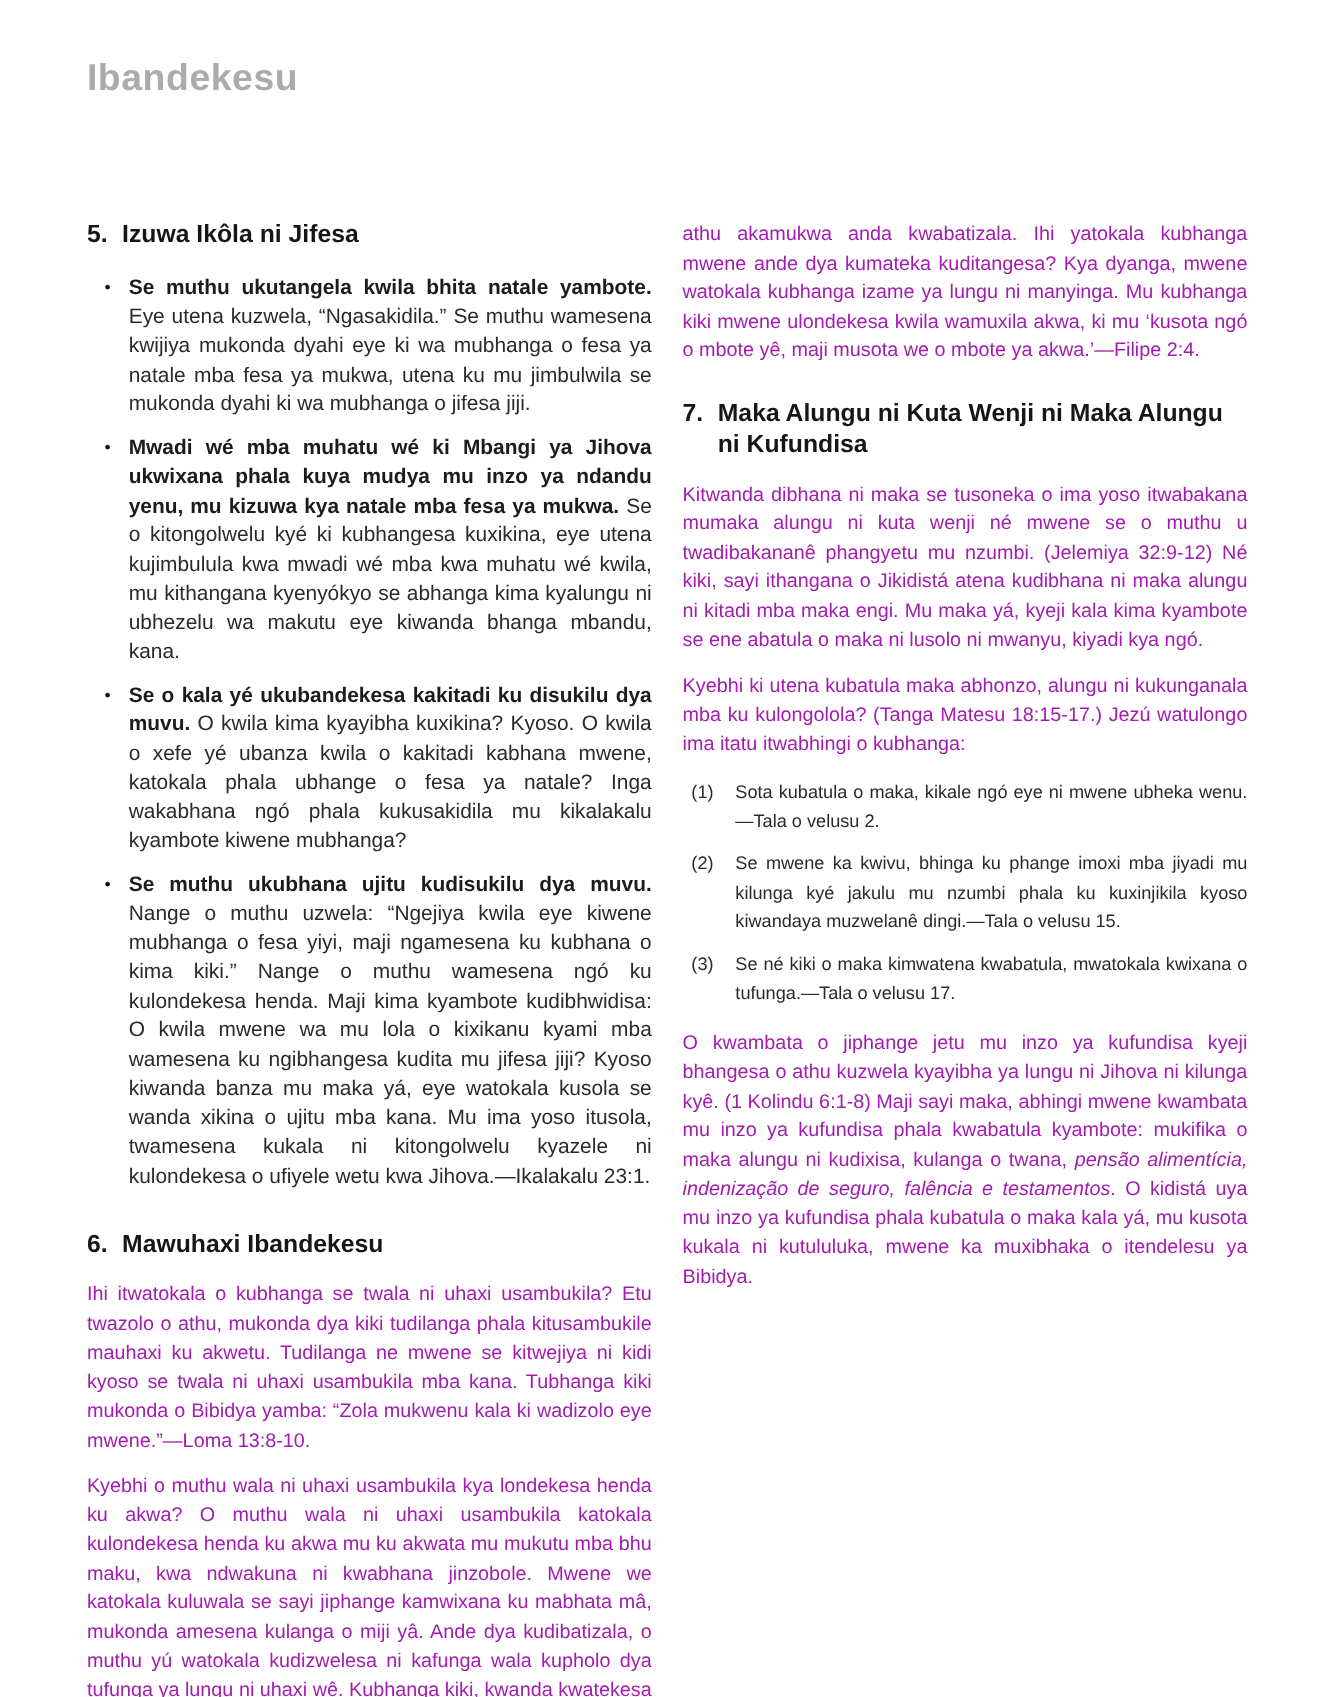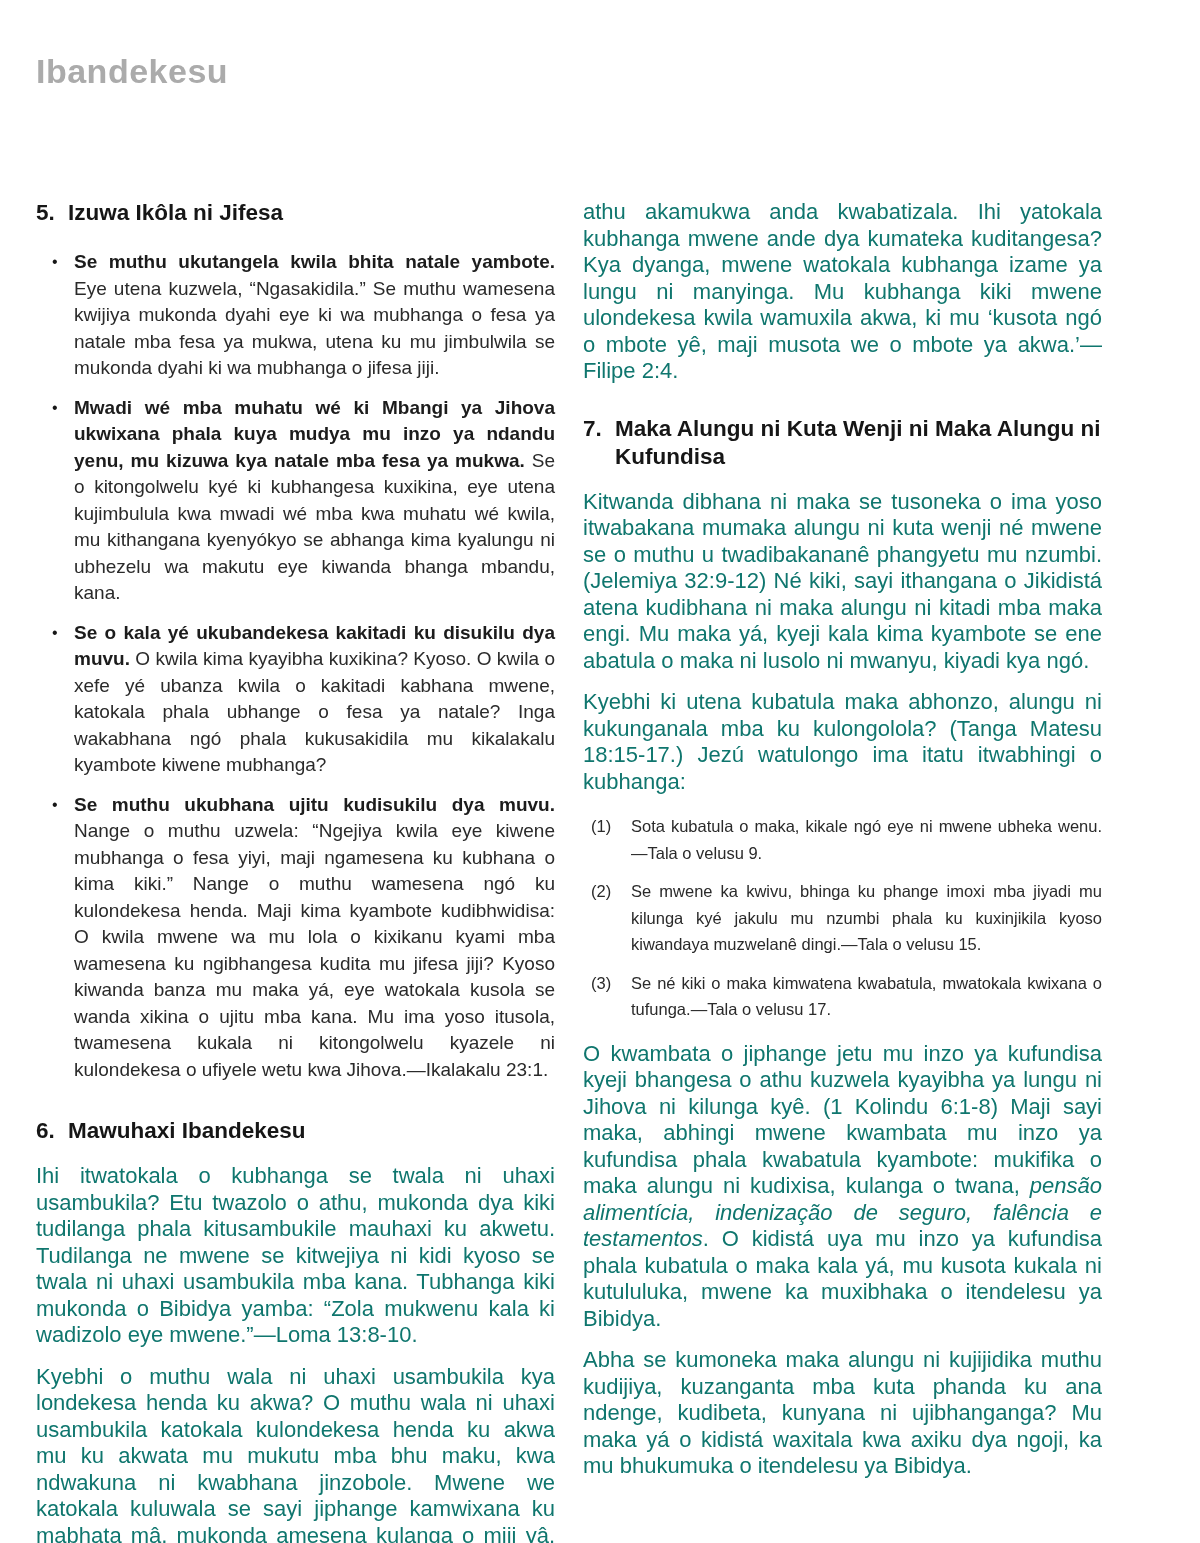--- a/index.html
+++ b/index.html
@@ -8,21 +8,21 @@
     width: 1200px;
     height: 1543px;
     font-family: "Liberation Sans", "DejaVu Sans", sans-serif;
     color: #2a2a2a;
     position: relative;
     overflow: hidden;
   }
   .page {
     width: 1200px;
     height: 1543px;
-    padding: 52px 66px 40px 36px;
+    padding: 52px 66px 40px 79px;
   }
   .doc-header {
     font-size: 34px;
     font-weight: bold;
     letter-spacing: 0.5px;
     color: #ababab;
   }
   .columns {
     display: flex;
     gap: 28px;
@@ -36,25 +36,25 @@
     font-weight: bold;
     color: #161616;
     line-height: 28px;
     margin-bottom: 18px;
   }
   .section-heading .sec-num {
     flex: 0 0 32px;
   }
   .section-heading .sec-title { flex: 1; }
   p.body-text {
-    font-size: 22px;
+    font-size: 18px;
     line-height: 26.5px;
     text-align: justify;
     margin-bottom: 15px;
-    color: #0f766e;
+    color: #a21caf;
   }
   p.body-text:last-child { margin-bottom: 0; }
   .bullet-list { margin: 22px 0 10px 0; }
   .bullet-item {
     display: flex;
     margin-bottom: 13px;
   }
   .bullet-item .bullet-dot {
     flex: 0 0 22px;
     margin-left: 16px;
@@ -149,34 +149,33 @@
           <span class="sec-num">7.</span>
           <span class="sec-title">Maka Alungu ni Kuta Wenji ni Maka Alungu ni Kufundisa</span>
         </div>
 
         <p class="body-text">Kitwanda dibhana ni maka se tusoneka o ima yoso itwabakana mumaka alungu ni kuta wenji né mwene se o muthu u twadibakananê phangyetu mu nzumbi. (Jelemiya 32:9-12) Né kiki, sayi ithangana o Jikidistá atena kudibhana ni maka alungu ni kitadi mba maka engi. Mu maka yá, kyeji kala kima kyambote se ene abatula o maka ni lusolo ni mwanyu, kiyadi kya ngó.</p>
         <p class="body-text">Kyebhi ki utena kubatula maka abhonzo, alungu ni kukunganala mba ku kulongolola? (Tanga Matesu 18:15-17.) Jezú watulongo ima itatu itwabhingi o kubhanga:</p>
 
         <div class="numbered-list">
           <div class="numbered-item">
             <span class="num-label">(1)</span>
-            <span class="num-body">Sota kubatula o maka, kikale ngó eye ni mwene ubheka wenu.—Tala o velusu 9.</span>
+            <span class="num-body">Sota kubatula o maka, kikale ngó eye ni mwene ubheka wenu.—Tala o velusu 2.</span>
           </div>
           <div class="numbered-item">
             <span class="num-label">(2)</span>
             <span class="num-body">Se mwene ka kwivu, bhinga ku phange imoxi mba jiyadi mu kilunga kyé jakulu mu nzumbi phala ku kuxinjikila kyoso kiwandaya muzwelanê dingi.—Tala o velusu 15.</span>
           </div>
           <div class="numbered-item">
             <span class="num-label">(3)</span>
             <span class="num-body">Se né kiki o maka kimwatena kwabatula, mwatokala kwixana o tufunga.—Tala o velusu 17.</span>
           </div>
         </div>
 
         <p class="body-text"><span>O kwambata o jiphange jetu mu inzo ya kufundisa kyeji bhangesa o athu kuzwela kyayibha ya lungu ni Jihova ni kilunga kyê. (1 Kolindu 6:1-8) Maji sayi maka, abhingi mwene kwambata mu inzo ya kufundisa phala kwabatula kyambote: mukifika o maka alungu ni kudixisa, kulanga o twana, </span><span class="italic-run">pensão alimentícia, indenização de seguro, falência e testamentos</span><span>. O kidistá uya mu inzo ya kufundisa phala kubatula o maka kala yá, mu kusota kukala ni kutululuka, mwene ka muxibhaka o itendelesu ya Bibidya.</span></p>
 
-        <p class="body-text">Abha se kumoneka maka alungu ni kujijidika muthu kudijiya, kuzanganta mba kuta phanda ku ana ndenge, kudibeta, kunyana ni ujibhanganga? Mu maka yá o kidistá waxitala kwa axiku dya ngoji, ka mu bhukumuka o itendelesu ya Bibidya.</p>
       </div>
 
     </div>
 
   </div>
 
 </div>
 
 </body></html>

